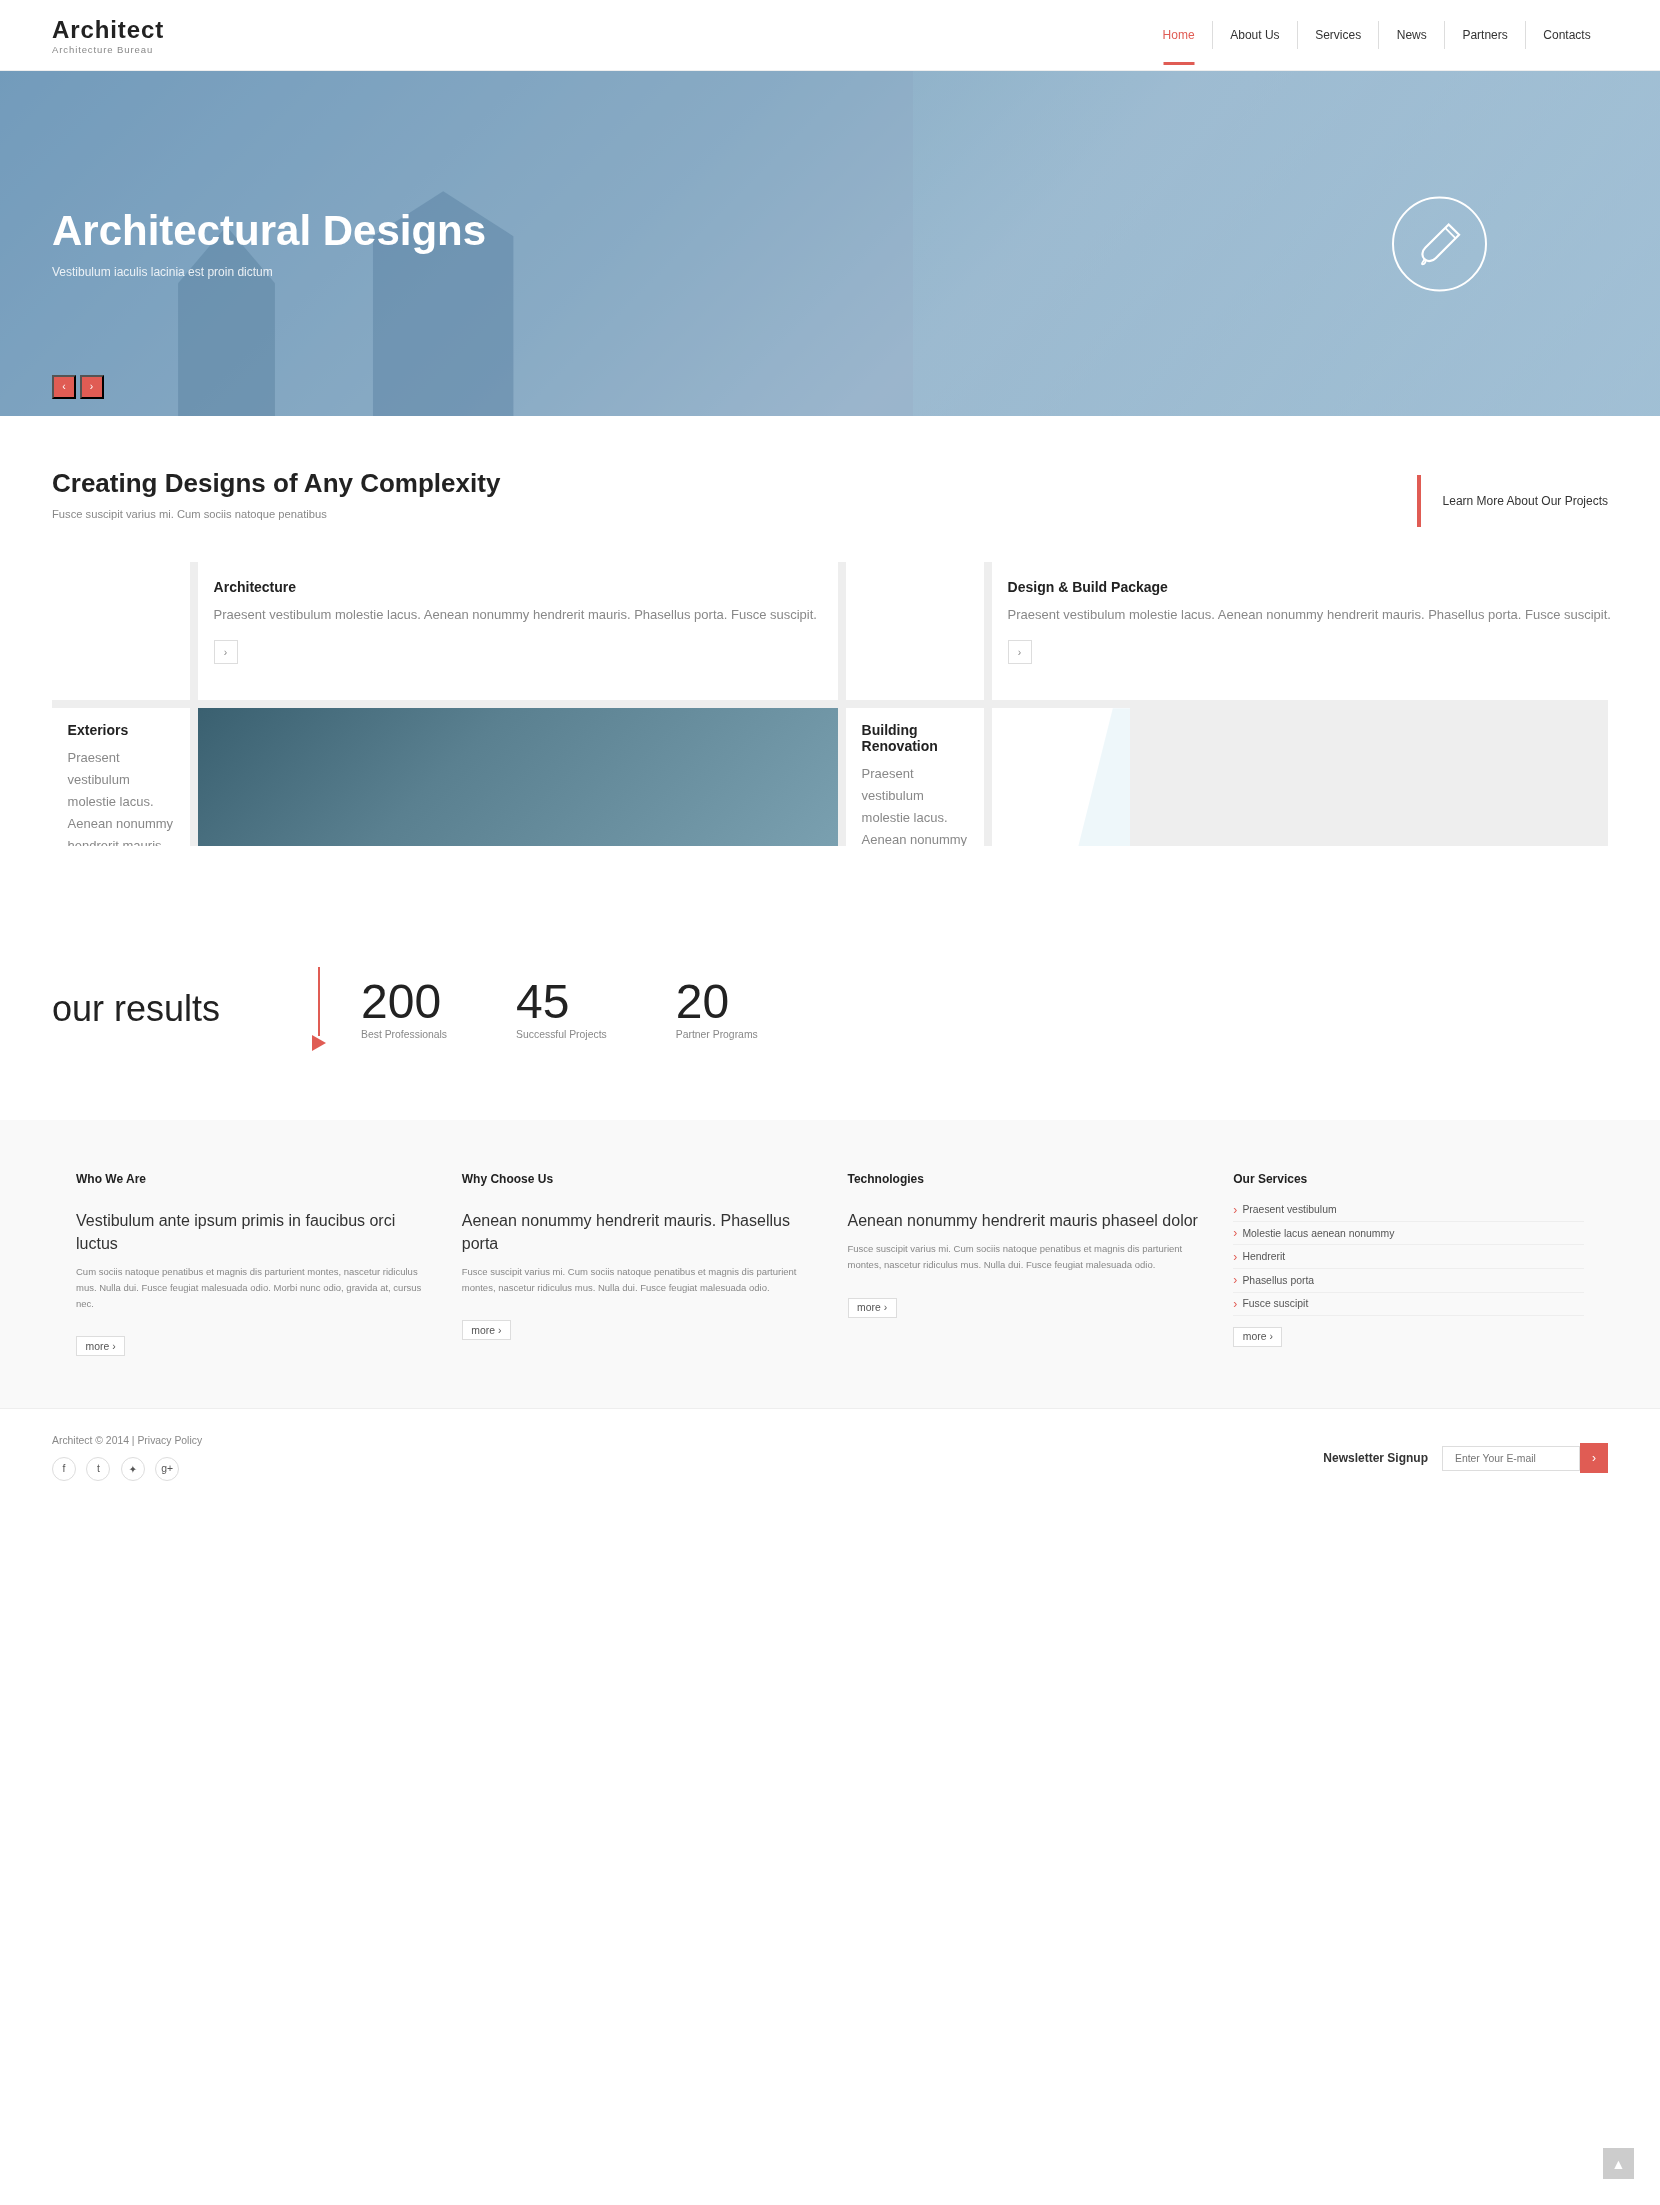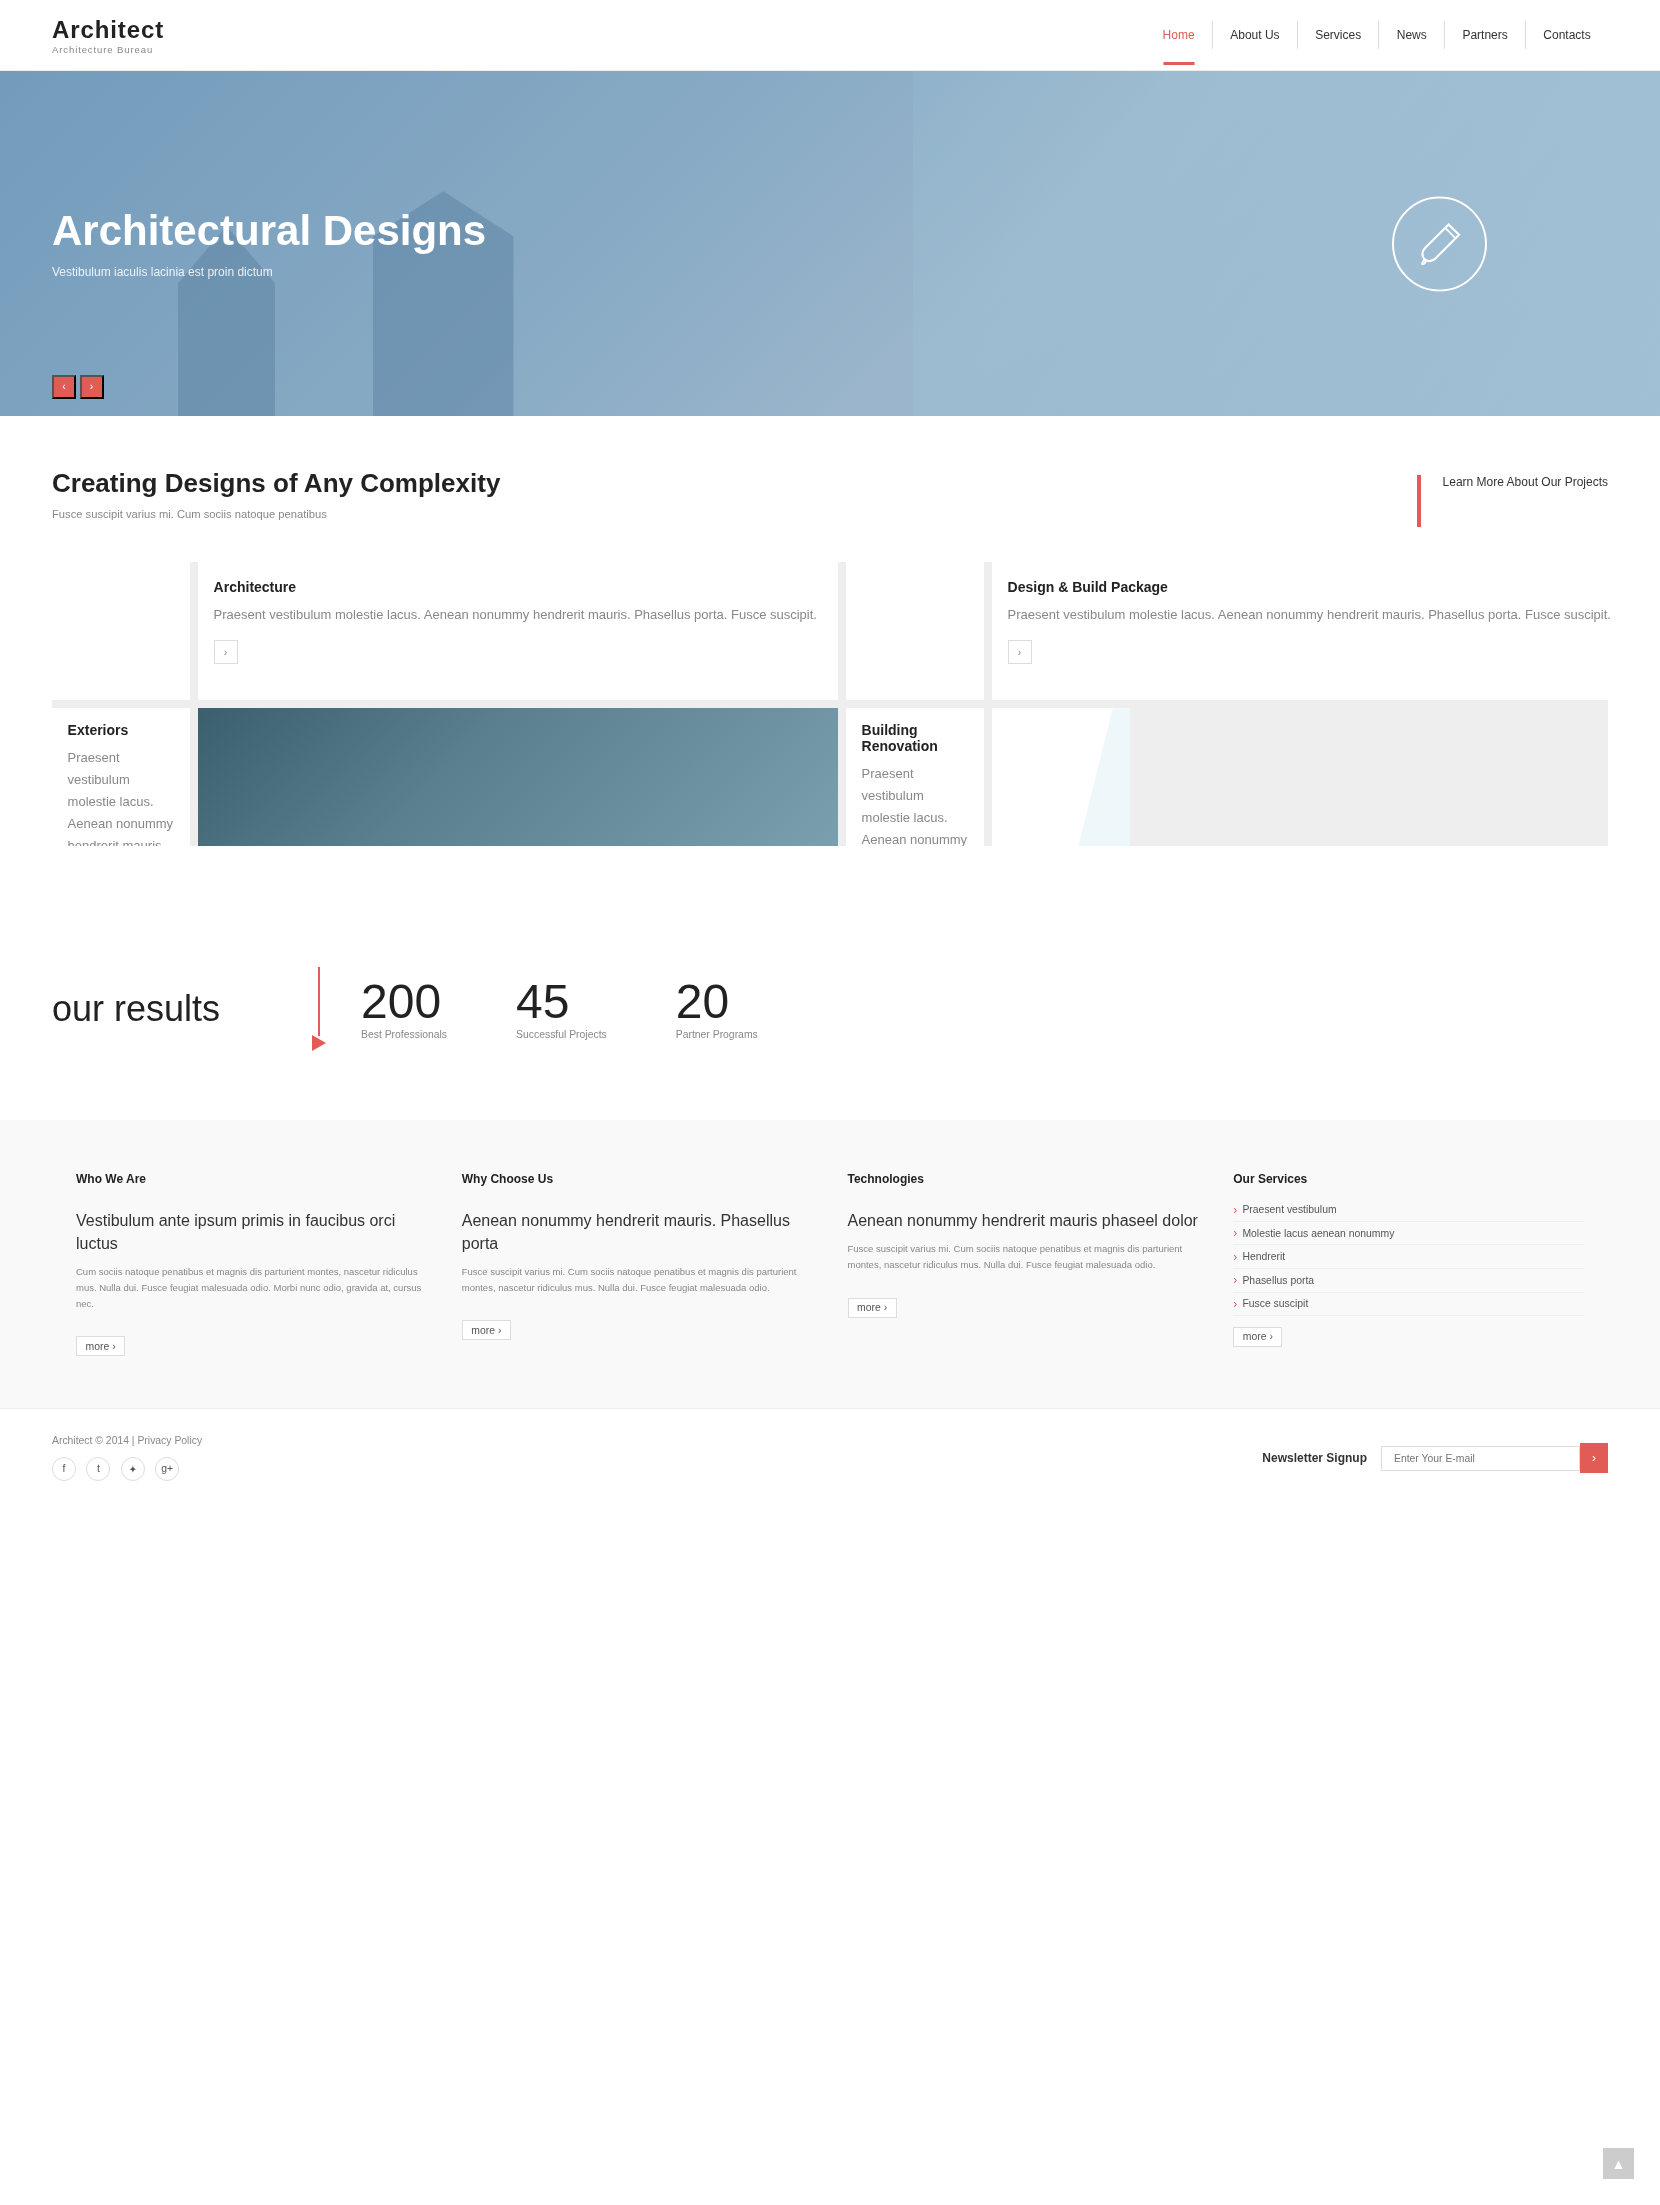--- a/index.html
+++ b/index.html
@@ -147,20 +147,21 @@
       font-weight: 700;
       color: #222;
       margin-bottom: 8.6px;
     }
     .section-designs-left p {
       font-size: 11.2px;
       color: #888;
     }
     .section-designs-right {
       display: flex;
+      align-items: center;
       gap: 22px;
       padding-top: 7px;
     }
     .red-bar {
       width: 3.5px;
       height: 52px;
       background: #e05c54;
     }
     .learn-more-link {
       font-size: 12px;
@@ -386,21 +387,21 @@
       font-weight: 600;
       color: #333;
       margin-right: 14px;
     }
     .newsletter-input {
       border: 0.9px solid #ddd;
       padding: 6px 12px;
       font-size: 10.4px;
       color: #aaa;
       outline: none;
-      width: 199px;
+      width: 138px;
     }
     .newsletter-btn {
       background: #e05c54;
       border: none;
       padding: 7.8px 12px;
       cursor: pointer;
       color: #fff;
       font-size: 12px;
     }
 

